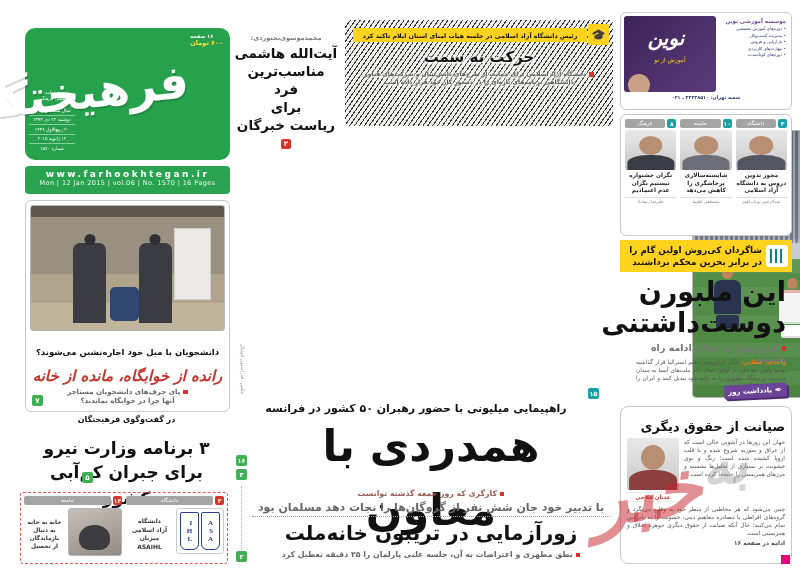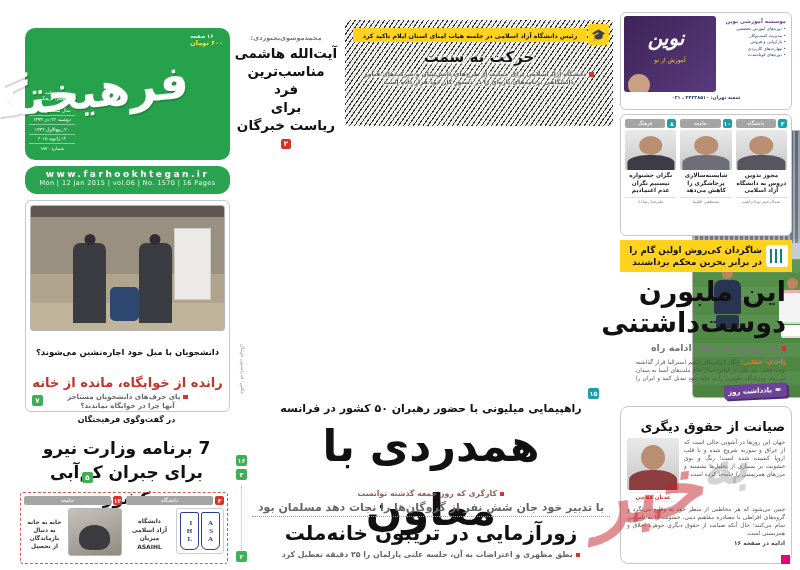--- a/index.html
+++ b/index.html
@@ -9,21 +9,21 @@
   .ctr{text-align:center;}
   .b{font-weight:bold;}
   
   .mast{background:#27a24c;border-radius:10px;}
   .logo{color:#fff;font-size:46px;font-weight:bold;transform:rotate(-6deg) skewX(-4deg);
         letter-spacing:-2px;text-shadow:1px 2px 0 rgba(0,0,0,.15);}
   .mast .tiny{color:#eafbee;font-size:4.5px;line-height:6px;}
   .dates div{border-top:1px solid rgba(255,255,255,.45);padding:1.5px 0;color:#fff;
              font-size:4.6px;text-align:center;line-height:5.5px;}
   .dates div:first-child{border-top:none;}
-  .urlbar{background:#2aa350;border-radius:12px;color:#fff;}
+  .urlbar{background:#2aa350;border-radius:4px;color:#fff;}
   .urlbar .u{font-size:9px;font-weight:bold;letter-spacing:2.5px;}
   .urlbar .d{font-size:6.5px;letter-spacing:.4px;color:#eafbee;}
   
   .card{border:1px solid #c8c8c8;border-radius:6px;background:#fff;}
   .photo{border:1px solid #b5b5b5;border-radius:3px;position:relative;overflow:hidden;}
   
   .badge{display:inline-flex;align-items:center;justify-content:center;color:#fff;
          font-weight:bold;border-radius:2px;}
   .bg-g{background:#3fae54;} .bg-r{background:#d8332b;} .bg-t{background:#19a0a6;}
   .bullet{display:inline-block;width:4.5px;height:4.5px;background:#d8332b;margin-left:3px;vertical-align:middle;}
@@ -114,33 +114,33 @@
   </div>
 
   <div class="abs card" style="left:25px;top:200px;width:203px;height:210px;">
     <div class="photo ph-dorm" style="margin:4px;height:124px;">
       <div class="fr"></div>
       <div class="st" style="left:22%;"></div>
       <div class="st" style="left:56%;"></div>
       <div class="bag"></div>
     </div>
     <div class="ctr b" style="font-size:8.5px;margin-top:16px;text-align:center;">دانشجویان با میل خود اجاره‌نشین می‌شوند؟</div>
-    <div class="ctr b" style="font-size:13px;color:#c4342b;margin-top:18px;">رانده از خوابگاه، مانده از خانه</div>
+    <div class="ctr b" style="font-size:15px;color:#c4342b;margin-top:10px;font-style:italic;">رانده از خوابگاه، مانده از خانه</div>
     <div class="ctr" style="font-size:7px;color:#666;font-weight:bold;margin-top:3px;">
       <span class="bullet"></span><span>پای حرف‌های دانشجویان مستاجر</span>
     </div>
     <div class="ctr" style="font-size:7px;color:#666;font-weight:bold;margin-top:1px;">آنها چرا در خوابگاه نماندند؟</div>
     <span class="badge bg-g abs" style="left:6px;bottom:5px;width:11px;height:11px;font-size:7px;">۷</span>
   </div>
 
   <div class="abs ctr" style="left:25px;top:415px;width:203px;">
     <div class="b" style="font-size:8px;">در گفت‌وگوی فرهیختگان</div>
   </div>
   <div class="abs ctr" style="left:25px;top:437px;width:203px;">
-    <div class="b" style="font-size:17px;line-height:22px;">7 برنامه وزارت نیرو</div>
+    <div class="b" style="font-size:17px;line-height:22px;">۳ برنامه وزارت نیرو</div>
     <div class="b" style="font-size:17px;line-height:26px;">برای جبران کم‌آبی کشور</div>
   </div>
   <span class="badge bg-g abs" style="left:82px;top:472px;width:11px;height:11px;font-size:7px;">۵</span>
 
   <div class="abs" style="left:20px;top:492px;width:208px;height:72px;border:1.5px dashed #d8584f;border-radius:3px;box-sizing:border-box;padding:3px;display:flex;gap:4px;">
     <div style="flex:1;display:flex;flex-direction:column;">
       <div style="display:flex;align-items:center;">
         <span class="badge bg-r" style="width:9px;height:9px;font-size:6px;">۳</span>
         <span class="lblbar">دانشگاه</span>
       </div>
@@ -214,21 +214,21 @@
       </div>
     <div class="pl" style="left:24%;bottom:22%;">
         <div class="hd"></div>
         <div class="bd"></div>
         <div class="sh"></div>
       </div>
 
   </div>
   <div class="abs" style="left:240px;top:300px;height:95px;writing-mode:vertical-rl;font-size:5px;color:#999;">عکس: فدراسیون فوتبال</div>
 
-  <div class="abs ctr b" style="left:252px;top:402px;width:358px;font-size:11px;">راهپیمایی میلیونی با حضور رهبران ۵۰ کشور در فرانسه</div>
+  <div class="abs ctr b" style="left:237px;top:402px;width:358px;font-size:11px;">راهپیمایی میلیونی با حضور رهبران ۵۰ کشور در فرانسه</div>
   <div class="abs ctr b" style="left:252px;top:414px;width:358px;font-size:43px;line-height:64px;letter-spacing:-1px;">همدردی با معاون</div>
   <div class="abs ctr" style="left:252px;top:489px;width:358px;font-size:7.8px;color:#9a5a52;font-weight:bold;">
     <span class="bullet"></span><span>کارگری که روز جمعه گذشته توانست</span>
   </div>
   <div class="abs ctr" style="left:252px;top:501px;width:358px;font-size:11px;color:#666;font-weight:bold;">با تدبیر خود جان شش نفر از گروگان‌ها را نجات دهد مسلمان بود</div>
   <div class="abs dotline" style="left:252px;top:516px;width:358px;"></div>
   <div class="abs ctr b" style="left:252px;top:521px;width:358px;font-size:20px;">زورآزمایی در تریبون خانه‌ملت</div>
   <div class="abs ctr" style="left:252px;top:550px;width:358px;font-size:7.8px;color:#666;font-weight:bold;">
     <span class="bullet"></span><span>نطق مطهری و اعتراضات به آن، جلسه علنی پارلمان را ۲۵ دقیقه تعطیل کرد</span>
   </div>

